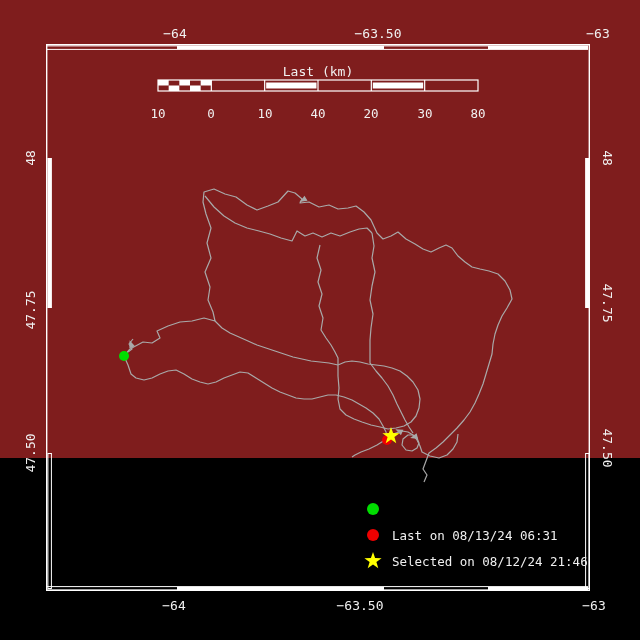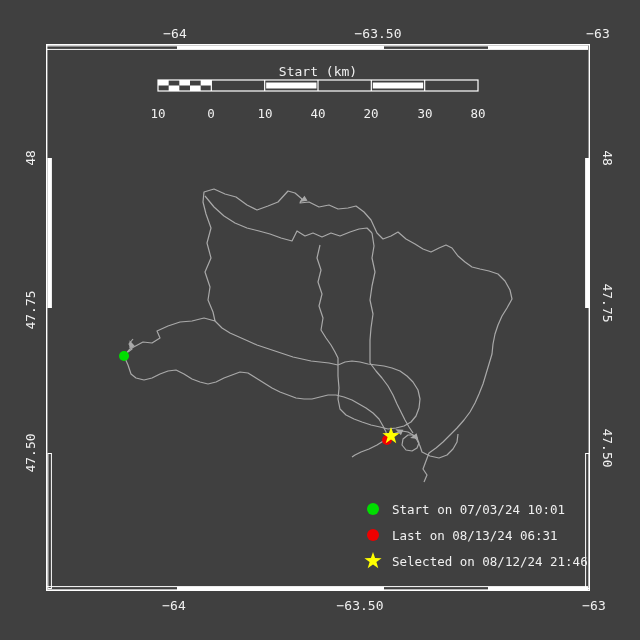--- a/index.html
+++ b/index.html
@@ -1,16 +1,16 @@
 <!DOCTYPE html>
 <html><head>
 <meta charset="utf-8">
 <style>
   html,body{margin:0;padding:0;background:#000;width:640px;height:640px;overflow:hidden}
-  #stage{position:relative;width:640px;height:640px;background:#404040;
+  #stage{position:relative;width:640px;height:458px;background:#7f1d1d;
          font-family:"DejaVu Sans Mono",monospace}
   #plot-svg{position:absolute;left:0;top:0}
   .lbl{position:absolute;color:#f0f0f0;font:13px "DejaVu Sans Mono",monospace;
        transform:translate(-50%,-50%);white-space:nowrap;letter-spacing:0px}
   .lbl.rot-l{transform:translate(-50%,-50%) rotate(-90deg)}
   .lbl.rot-r{transform:translate(-50%,-50%) rotate(90deg)}
   .sb-num{position:absolute;color:#f0f0f0;font:12.5px "DejaVu Sans Mono",monospace;
           transform:translate(-50%,-50%)}
   .legend-label{position:absolute;color:#f0f0f0;font:12.5px "DejaVu Sans Mono",monospace;
           transform:translateY(-50%);left:392px;white-space:nowrap}
@@ -79,25 +79,24 @@
   <div class="lbl" style="left:594px;top:605px">−63</div>
 
   <div class="lbl rot-l" style="left:30px;top:158px">48</div>
   <div class="lbl rot-l" style="left:30px;top:310px">47.75</div>
   <div class="lbl rot-l" style="left:30px;top:453px">47.50</div>
 
   <div class="lbl rot-r" style="left:607px;top:158px">48</div>
   <div class="lbl rot-r" style="left:607px;top:303px">47.75</div>
   <div class="lbl rot-r" style="left:607px;top:448px">47.50</div>
 
-  <div class="lbl" style="left:318px;top:71px">Start (km)</div>
+  <div class="lbl" style="left:318px;top:71px">Last (km)</div>
   <div class="sb-num" style="left:158px;top:113px">10</div>
   <div class="sb-num" style="left:211px;top:113px">0</div>
   <div class="sb-num" style="left:265px;top:113px">10</div>
   <div class="sb-num" style="left:318px;top:113px">40</div>
   <div class="sb-num" style="left:371px;top:113px">20</div>
   <div class="sb-num" style="left:425px;top:113px">30</div>
   <div class="sb-num" style="left:478px;top:113px">80</div>
 
-  <div class="legend-label" style="top:509px">Start on 07/03/24 10:01</div>
   <div class="legend-label" style="top:535px">Last on 08/13/24 06:31</div>
   <div class="legend-label" style="top:561px">Selected on 08/12/24 21:46</div>
 </div>
 
 </body></html>

